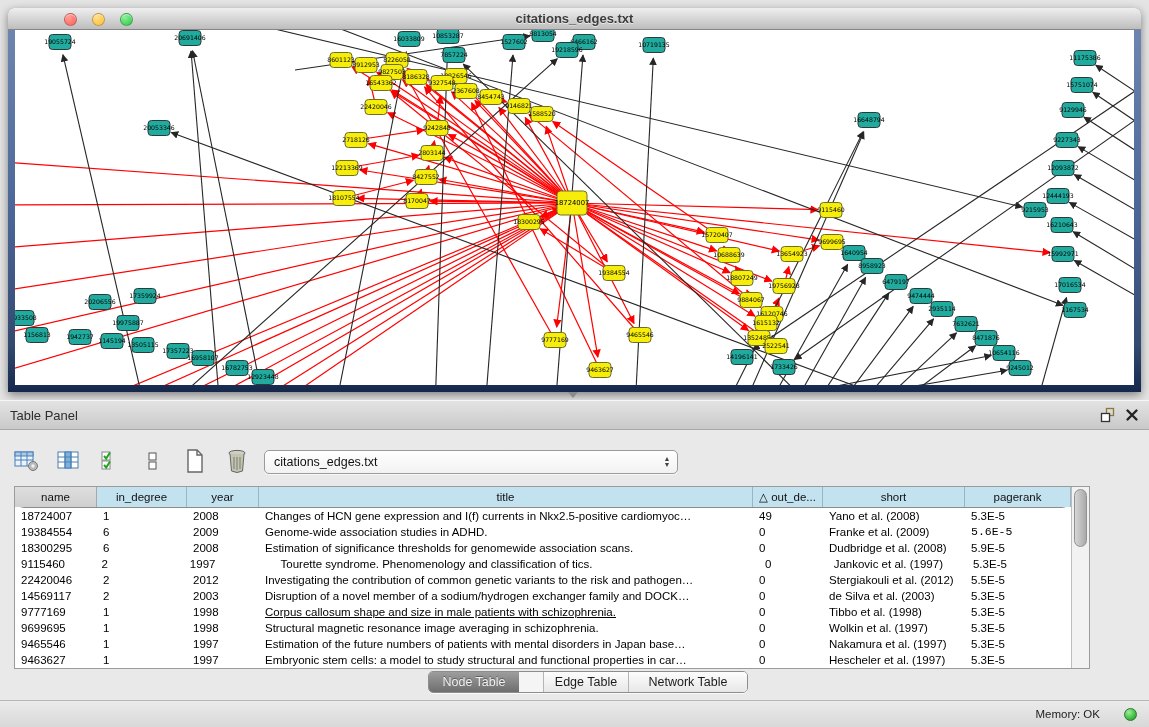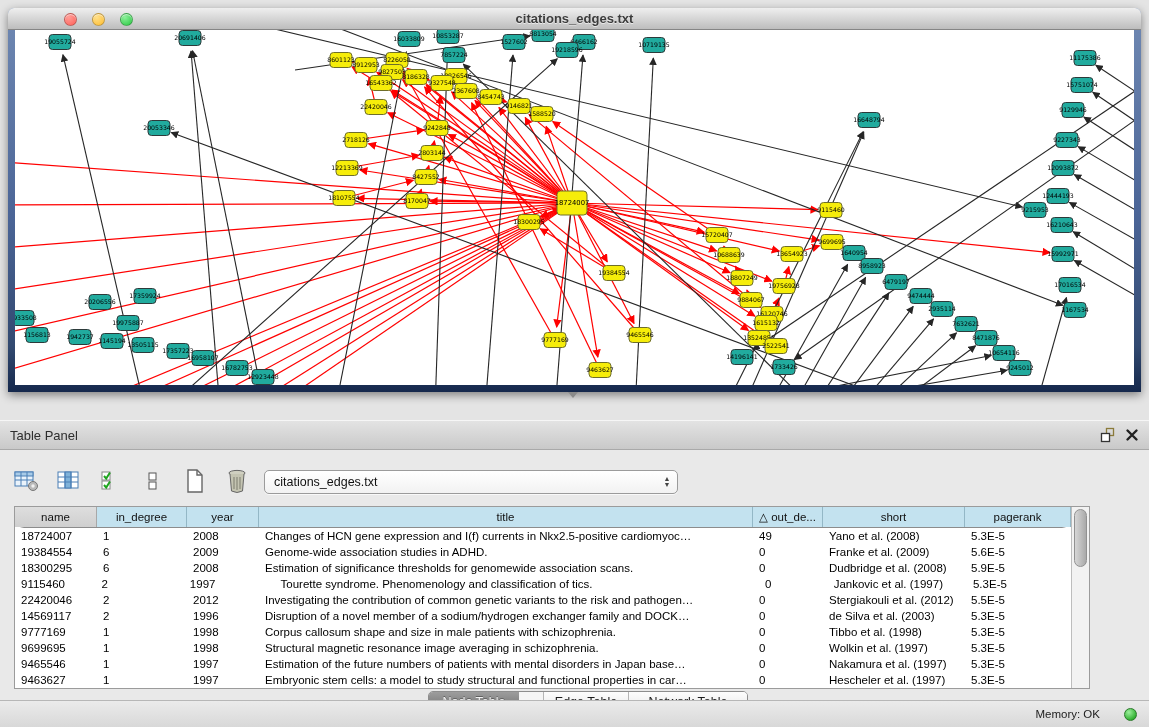--- a/index.html
+++ b/index.html
@@ -17,21 +17,21 @@
         box-shadow:inset 0 1px 1px rgba(255,255,255,.6); }
   .wtitle { text-align:center; line-height:22px; font-size:13px; font-weight:bold; color:#3c3c3c;
             text-shadow:0 1px 0 rgba(255,255,255,.6); }
   .gcanvas { position:absolute; left:7px; top:22px; width:1119px; height:355px; background:#ffffff; overflow:hidden; }
   .gcanvas svg { display:block; }
 
   .split-grip { position:absolute; left:568px; top:392px; width:0; height:0;
                 border-left:5px solid transparent; border-right:5px solid transparent; border-top:6px solid #8a8a8a; }
 
   
-  .panel { position:absolute; left:0; top:420px; width:1149px; height:300px; background:#e9e9e9; }
+  .panel { position:absolute; left:0; top:400px; width:1149px; height:300px; background:#e9e9e9; }
   .phead { display:flex; align-items:center; height:30px; padding:0 10px;
            background:linear-gradient(#e3e3e3,#c9c9c9); border-top:1px solid #f6f6f6; border-bottom:1px solid #a9a9a9; }
   .ptitle { flex:1; font-size:13px; color:#2e2e2e; }
   .phbtn { margin-left:10px; cursor:pointer; display:flex; align-items:center; }
 
   .toolbar { position:absolute; left:14px; top:44px; height:34px; display:flex; align-items:center; gap:16px; }
   .ticon { display:flex; align-items:center; justify-content:center; width:26px; height:26px; }
   .fx { font-family:"Liberation Serif", serif; font-style:italic; font-weight:bold; font-size:15px; color:#222; }
   .combo { position:absolute; left:264px; top:50px; width:414px; height:24px; background:linear-gradient(#ffffff,#f2f2f2);
            border:1px solid #9b9b9b; border-radius:5px; display:flex; align-items:center; box-shadow:0 1px 0 rgba(255,255,255,.7); }
@@ -649,21 +649,21 @@
             <div class="td" style="width: 142px;">Yano et al. (2008)</div>
             <div class="td" style="width: 106px;">5.3E-5</div>
           </div>
           <div class="tr">
             <div class="td" style="width: 82px;">19384554</div>
             <div class="td" style="width: 90px;">6</div>
             <div class="td" style="width: 72px;">2009</div>
             <div class="td" style="width: 494px;">Genome-wide association studies in ADHD.</div>
             <div class="td" style="width: 70px;">0</div>
             <div class="td" style="width: 142px;">Franke et al. (2009)</div>
-            <div class="td" style="width: 106px;">5.6E-5</div>
+            <div class="td" style="width: 106px; font-family: Liberation Mono, monospace;">5.6E-5</div>
           </div>
           <div class="tr">
             <div class="td" style="width: 82px;">18300295</div>
             <div class="td" style="width: 90px;">6</div>
             <div class="td" style="width: 72px;">2008</div>
             <div class="td" style="width: 494px;">Estimation of significance thresholds for genomewide association scans.</div>
             <div class="td" style="width: 70px;">0</div>
             <div class="td" style="width: 142px;">Dudbridge et al. (2008)</div>
             <div class="td" style="width: 106px;">5.9E-5</div>
           </div>
@@ -681,31 +681,31 @@
             <div class="td" style="width: 90px;">2</div>
             <div class="td" style="width: 72px;">2012</div>
             <div class="td" style="width: 494px;">Investigating the contribution of common genetic variants to the risk and pathogen…</div>
             <div class="td" style="width: 70px;">0</div>
             <div class="td" style="width: 142px;">Stergiakouli et al. (2012)</div>
             <div class="td" style="width: 106px;">5.5E-5</div>
           </div>
           <div class="tr">
             <div class="td" style="width: 82px;">14569117</div>
             <div class="td" style="width: 90px;">2</div>
-            <div class="td" style="width: 72px;">1996</div>
+            <div class="td" style="width: 72px;">2003</div>
             <div class="td" style="width: 494px;">Disruption of a novel member of a sodium/hydrogen exchanger family and DOCK…</div>
             <div class="td" style="width: 70px;">0</div>
             <div class="td" style="width: 142px;">de Silva et al. (2003)</div>
             <div class="td" style="width: 106px;">5.3E-5</div>
           </div>
           <div class="tr">
             <div class="td" style="width: 82px;">9777169</div>
             <div class="td" style="width: 90px;">1</div>
             <div class="td" style="width: 72px;">1998</div>
-            <div class="td" style="width: 494px;">Corpus callosum shape and size in male patients with schizophrenia.</div>
+            <div class="td" style="width: 494px; text-decoration: underline;">Corpus callosum shape and size in male patients with schizophrenia.</div>
             <div class="td" style="width: 70px;">0</div>
             <div class="td" style="width: 142px;">Tibbo et al. (1998)</div>
             <div class="td" style="width: 106px;">5.3E-5</div>
           </div>
           <div class="tr">
             <div class="td" style="width: 82px;">9699695</div>
             <div class="td" style="width: 90px;">1</div>
             <div class="td" style="width: 72px;">1998</div>
             <div class="td" style="width: 494px;">Structural magnetic resonance image averaging in schizophrenia.</div>
             <div class="td" style="width: 70px;">0</div>

